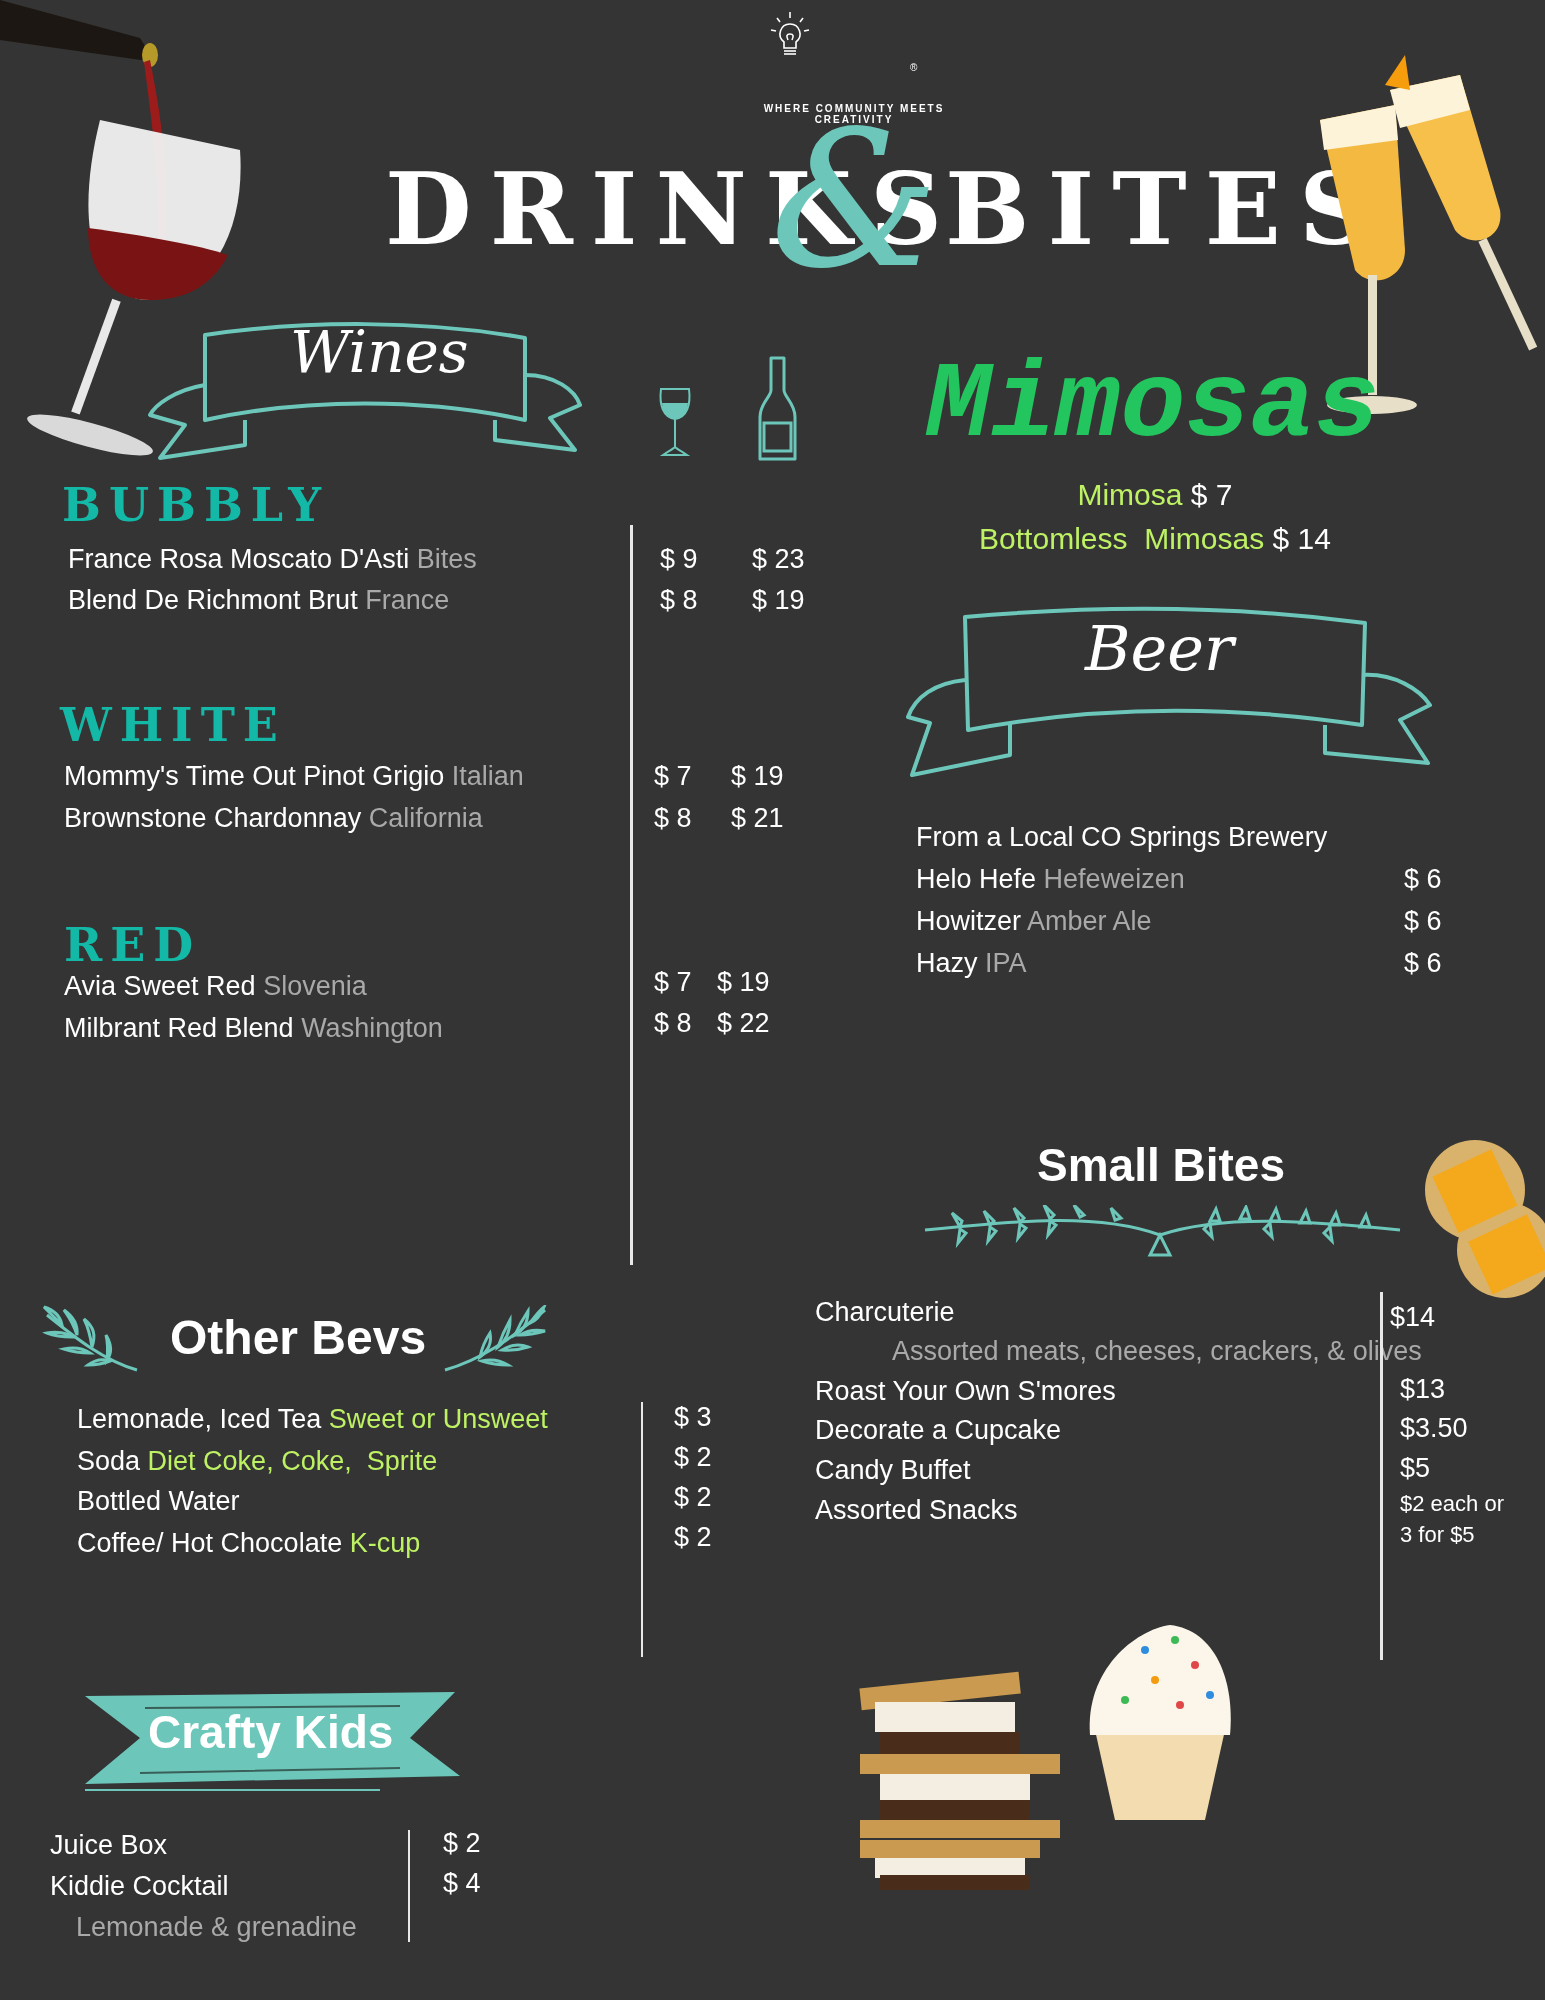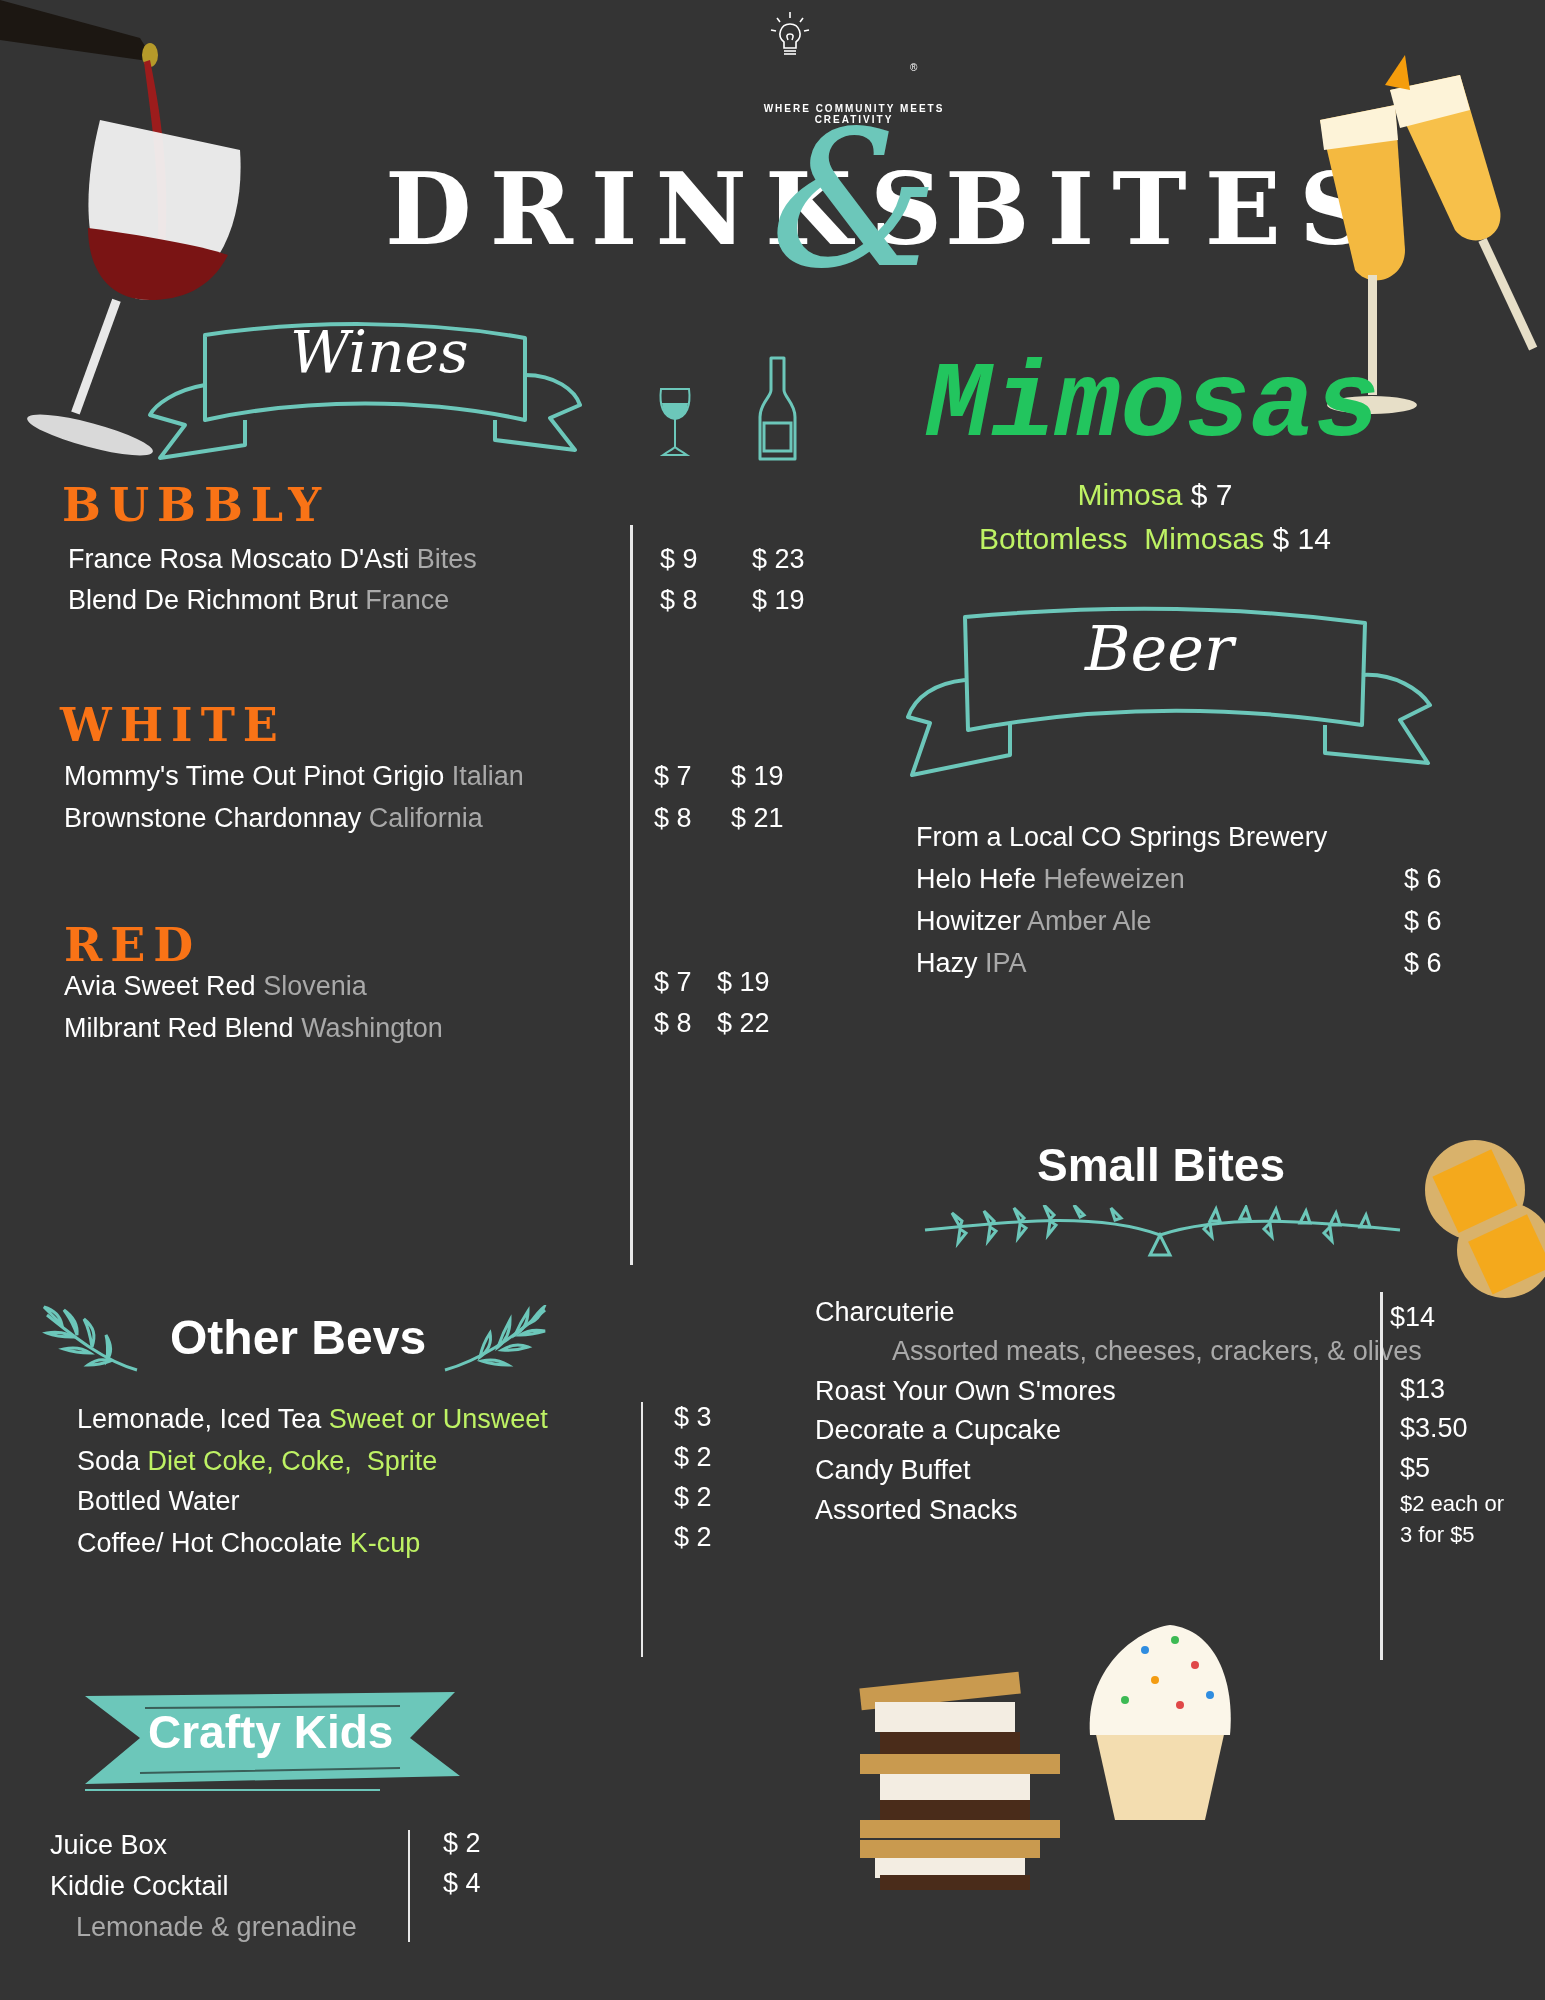--- a/index.html
+++ b/index.html
@@ -19,21 +19,21 @@
   .logo-tag { position:absolute; left:108px; top:93px; font-size:10px; letter-spacing:2px; color:#fff; font-weight:bold; }
   .bulb { position:absolute; left:145px; top:0; }
 
   
   .title-word { font-family:"DejaVu Serif", serif; font-weight:bold; font-size:100px; letter-spacing:18px; color:#fff; top:150px; }
   .amp { font-family:"DejaVu Serif", serif; font-style:italic; font-size:190px; color:#6cc7ba; left:770px; top:105px; line-height:1; }
 
   
   .banner-text { font-family:"DejaVu Serif", serif; font-style:italic; color:#fff; }
 
-  .cat { font-family:"DejaVu Serif", serif; font-weight:bold; color:#f97316; letter-spacing:8px; font-size:46px; }
+  .cat { font-family:"DejaVu Serif", serif; font-weight:bold; color:#14b8a6; letter-spacing:8px; font-size:46px; }
   .item { font-size:27px; white-space:nowrap; }
   .price { font-size:27px; white-space:nowrap; }
   .vline { width:3px; background:#e8e8e8; }
 
   .mimosa-title { font-family:Liberation Mono, monospace; font-style:italic; font-weight:bold; font-size:108px; color:#22c55e; left:926px; top:345px; }
   .mimosa-line { font-size:30px; text-align:center; width:400px; }
 
   .small-bites-title { font-size:46px; font-weight:bold; left:1037px; top:1138px; }
   .other-bevs-title { font-size:48px; font-weight:bold; left:170px; top:1310px; }
   .crafty-text { font-size:46px; font-weight:bold; color:#fff; left:148px; top:1705px; }

